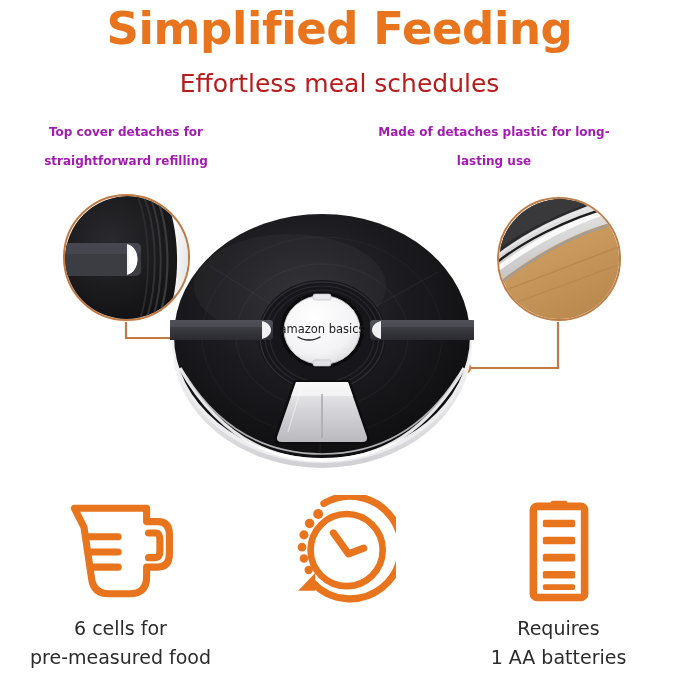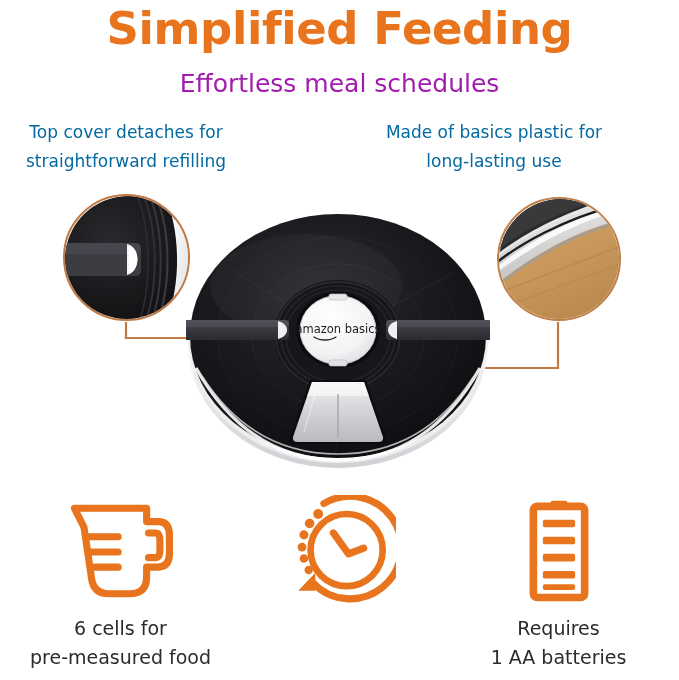--- a/index.html
+++ b/index.html
@@ -38,31 +38,31 @@
     white-space: nowrap;
   }
   .subtitle {
     position: absolute;
     left: 0;
     top: 68px;
     width: 679px;
     text-align: center;
     font-size: 25px;
     font-weight: 400;
-    color: #a21caf;
+    color: #b91c1c;
     line-height: 32px;
     white-space: nowrap;
   }
 
   
   .callout {
     position: absolute;
-    font-size: 17px;
-    font-weight: 400;
-    color: #0369a1;
+    font-size: 12px;
+    font-weight: 700;
+    color: #a21caf;
     line-height: 29px;
   }
   .callout-left {
     left: 2px;
     top: 118px;
     width: 248px;
     text-align: center;
   }
   .callout-right {
     right: 2px;
@@ -99,21 +99,21 @@
     left: 497px;
     top: 197px;
     width: 124px;
     height: 124px;
     border: 2px solid #c07e46;
   }
 
   
   .product {
     position: absolute;
-    left: 186px;
+    left: 170px;
     top: 208px;
     width: 304px;
     height: 262px;
   }
 
   
   .features {
     position: absolute;
     left: 0;
     top: 492px;
@@ -151,21 +151,21 @@
 </head>
 <body>
 
 <div class="stage">
 
   <div class="title">Simplified Feeding</div>
   <div class="subtitle">Effortless meal schedules</div>
 
   <div class="callout callout-left">Top cover detaches for
 straightforward refilling</div>
-  <div class="callout callout-right">Made of basics plastic
+  <div class="callout callout-right">Made of detaches plastic
 for long-lasting use</div>
 
   <svg class="connectors" viewBox="0 0 679 680" width="679" height="680">
 
     <path d="M126,322 L126,338 L216,338" fill="none" stroke="#c27a42" stroke-width="2.2"></path>
     <circle cx="217" cy="338" r="5.2" fill="#e8741d"></circle>
 
     <path d="M558,322 L558,368 L470,368" fill="none" stroke="#c27a42" stroke-width="2.2"></path>
     <circle cx="466" cy="368" r="5.2" fill="#e8741d"></circle>
   </svg>

